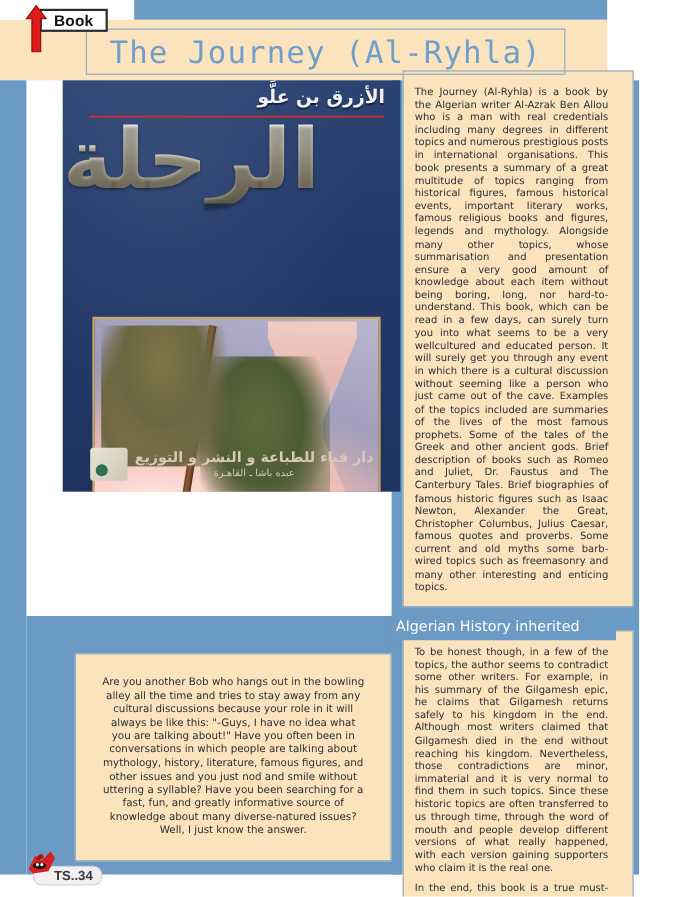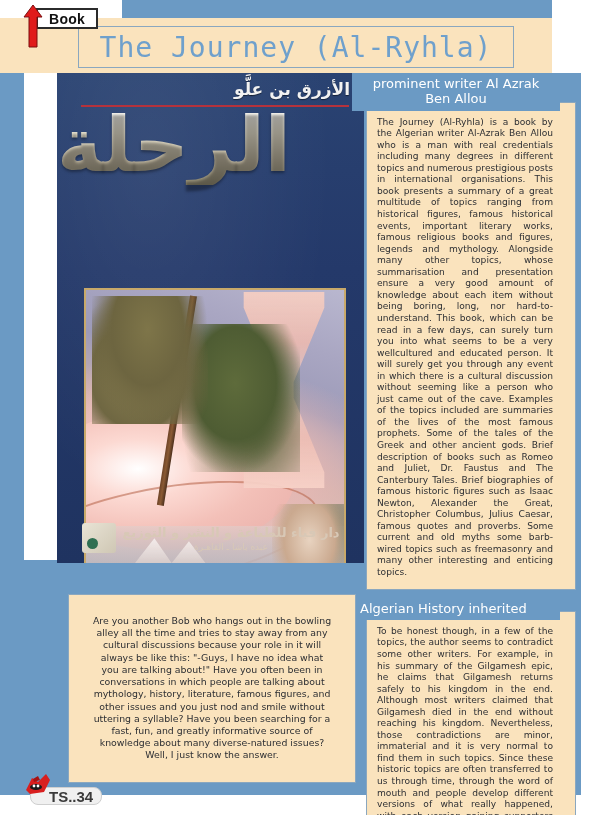--- a/index.html
+++ b/index.html
@@ -127,21 +127,21 @@
     color: #6fa0cc;
     white-space: nowrap;
   }
 
   
   .cover {
     position: absolute;
     left: 57px;
     top: 73px;
     width: 307px;
-    height: 490px;
+    height: 374px;
     background:
       radial-gradient(ellipse at 30% 18%, rgba(255,255,255,.07), rgba(0,0,0,0) 60%),
       linear-gradient(180deg, #2a4372 0%, #24396a 40%, #1f3360 100%);
     overflow: hidden;
     z-index: 20;
   }
   .cover-author {
     position: absolute;
     right: 14px;
     top: 6px;
@@ -391,21 +391,21 @@
     padding: 0 8px 0 18px;
     border-radius: 8px;
     background: #f0f0f0;
     border: 1px solid #cfcfcf;
     display: flex;
     align-items: center;
     z-index: 50;
   }
   .page-marker-label {
     font-family: "Liberation Sans", sans-serif;
-    font-size: 15px;
+    font-size: 12px;
     font-weight: bold;
     color: #3a3a3a;
   }
   .mascot {
     position: absolute;
     left: 24px;
     top: 770px;
     width: 28px;
     height: 26px;
     z-index: 55;
@@ -456,21 +456,20 @@
       <div class="publisher-text">
         <div class="publisher-line1">دار قباء للطباعة و النشر و التوزيع</div>
         <div class="publisher-line2">عبده باشا ـ القاهـرة</div>
       </div>
     </div>
   </div>
 
   <div class="article-col">
 
     <div class="section">
-      <div class="section-heading center">prominent writer Al Azrak Ben Allou</div>
       <div class="section-body">
         <p>The Journey (Al-Ryhla) is a book by the Algerian writer Al-Azrak Ben Allou who is a man with real credentials including many degrees in different topics and numerous prestigious posts in international organisations. This book presents a summary of a great multitude of topics ranging from historical figures, famous historical events, important literary works, famous religious books and figures, legends and mythology. Alongside many other topics, whose summarisation and presentation ensure a very good amount of knowledge about each item without being boring, long, nor hard-to-understand. This book, which can be read in a few days, can surely turn you into what seems to be a very wellcultured and educated person. It will surely get you through any event in which there is a cultural discussion without seeming like a person who just came out of the cave. Examples of the topics included are summaries of the lives of the most famous prophets. Some of the tales of the Greek and other ancient gods. Brief description of books such as Romeo and Juliet, Dr. Faustus and The Canterbury Tales. Brief biographies of famous historic figures such as Isaac Newton, Alexander the Great, Christopher Columbus, Julius Caesar, famous quotes and proverbs. Some current and old myths some barb-wired topics such as freemasonry and many other interesting and enticing topics.</p>
       </div>
     </div>
 
     <div class="section">
       <div class="section-heading">Algerian History inherited</div>
       <div class="section-body">
         <p>To be honest though, in a few of the topics, the author seems to contradict some other writers. For example, in his summary of the Gilgamesh epic, he claims that Gilgamesh returns safely to his kingdom in the end. Although most writers claimed that Gilgamesh died in the end without reaching his kingdom. Nevertheless, those contradictions are minor, immaterial and it is very normal to find them in such topics. Since these historic topics are often transferred to us through time, through the word of mouth and people develop different versions of what really happened, with each version gaining supporters who claim it is the real one.</p>
         <p>In the end, this book is a true must-buy in my opinion. Even if you are already Mr. Know-it-all, it is a good refresher of the memory to help you in situations when you need to remember something fast. Get this book now before you find yourself attending another cultural discussion in which you end up watching TV while everyone else is talking around you!</p>

